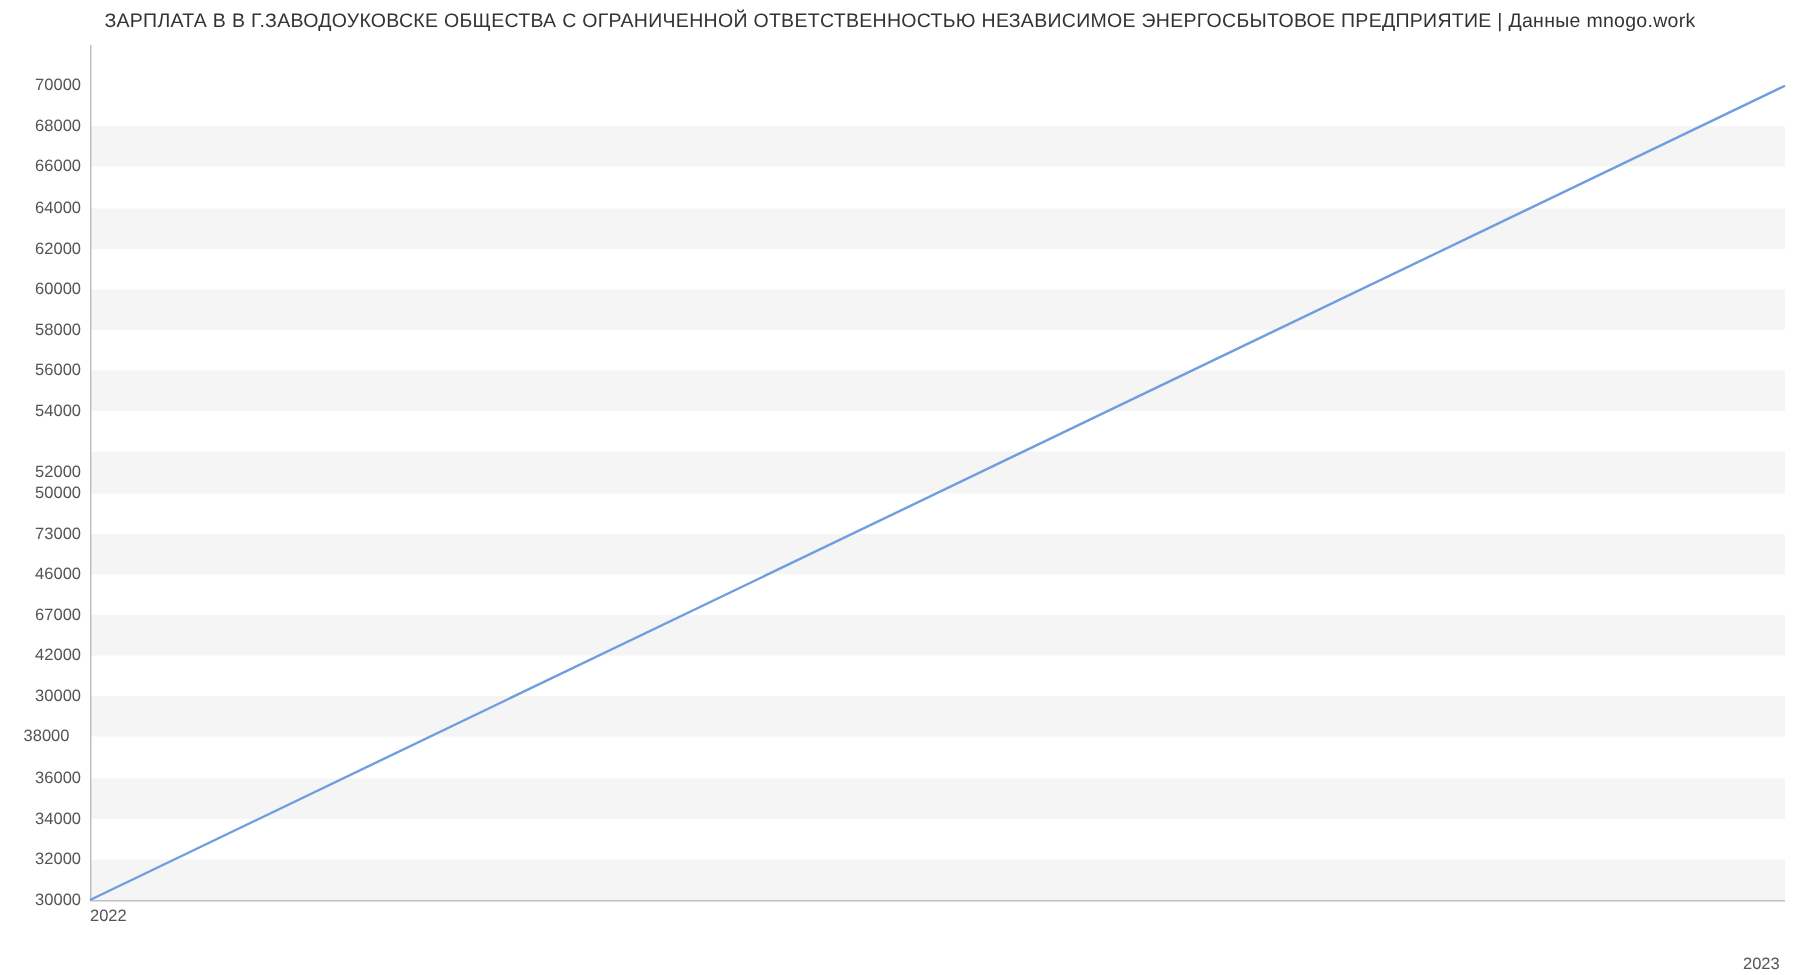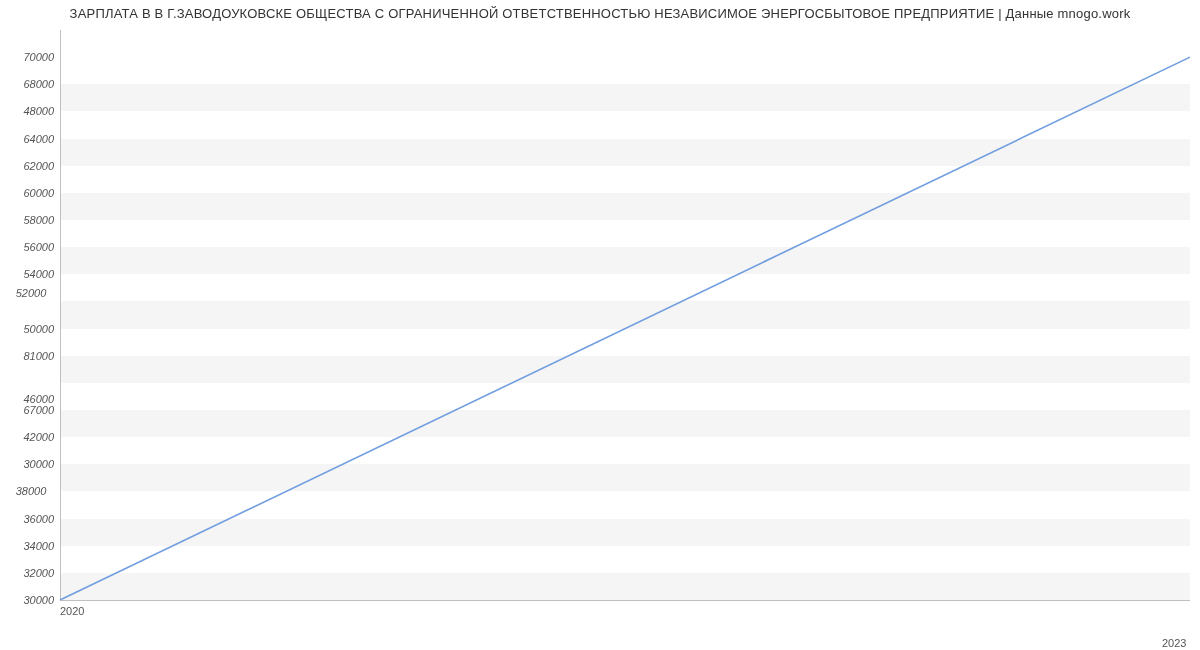--- a/index.html
+++ b/index.html
@@ -44,21 +44,20 @@
     background: #f5f5f5;
   }
   .y-tick-label {
     position: absolute;
     right: 1146px;
     width: 46px;
     text-align: right;
     font-size: 11px;
     color: #555555;
     transform: translateY(-50%);
-    font-style: italic;
   }
   .x-tick-label {
     position: absolute;
     top: 605px;
     font-size: 11px;
     color: #555555;
   }
   .y-axis-line {
     position: absolute;
     left: 60px;
@@ -102,31 +101,31 @@
 
   <div id="y-ticks">
       <div class="y-tick-label" style="top: 600px;">30000</div>
       <div class="y-tick-label" style="top: 572.857px;">32000</div>
       <div class="y-tick-label" style="top: 545.714px;">34000</div>
       <div class="y-tick-label" style="top: 518.571px;">36000</div>
       <div class="y-tick-label" style="top: 491.429px; text-align: center;">38000</div>
       <div class="y-tick-label" style="top: 464.286px;">30000</div>
       <div class="y-tick-label" style="top: 437.143px;">42000</div>
       <div class="y-tick-label" style="top: 410px;">67000</div>
-      <div class="y-tick-label" style="top: 382.857px; margin-top: 16px;">46000</div>
-      <div class="y-tick-label" style="top: 355.714px;">81000</div>
+      <div class="y-tick-label" style="top: 382.857px;">46000</div>
+      <div class="y-tick-label" style="top: 355.714px;">73000</div>
       <div class="y-tick-label" style="top: 328.571px;">50000</div>
-      <div class="y-tick-label" style="top: 293px; text-align: center;">52000</div>
+      <div class="y-tick-label" style="top: 315px;">52000</div>
       <div class="y-tick-label" style="top: 274.286px;">54000</div>
       <div class="y-tick-label" style="top: 247.143px;">56000</div>
       <div class="y-tick-label" style="top: 220px;">58000</div>
       <div class="y-tick-label" style="top: 192.857px;">60000</div>
       <div class="y-tick-label" style="top: 165.714px;">62000</div>
       <div class="y-tick-label" style="top: 138.571px;">64000</div>
-      <div class="y-tick-label" style="top: 111.429px;">48000</div>
+      <div class="y-tick-label" style="top: 111.429px;">66000</div>
       <div class="y-tick-label" style="top: 84.2857px;">68000</div>
       <div class="y-tick-label" style="top: 57.1429px;">70000</div>
     </div>
   <div id="x-ticks">
-      <div class="x-tick-label" style="left: 60px;">2020</div>
+      <div class="x-tick-label" style="left: 60px;">2022</div>
       <div class="x-tick-label" style="left: 1162px; margin-top: 32px;">2023</div>
     </div>
 </div>
 
 </body></html>

